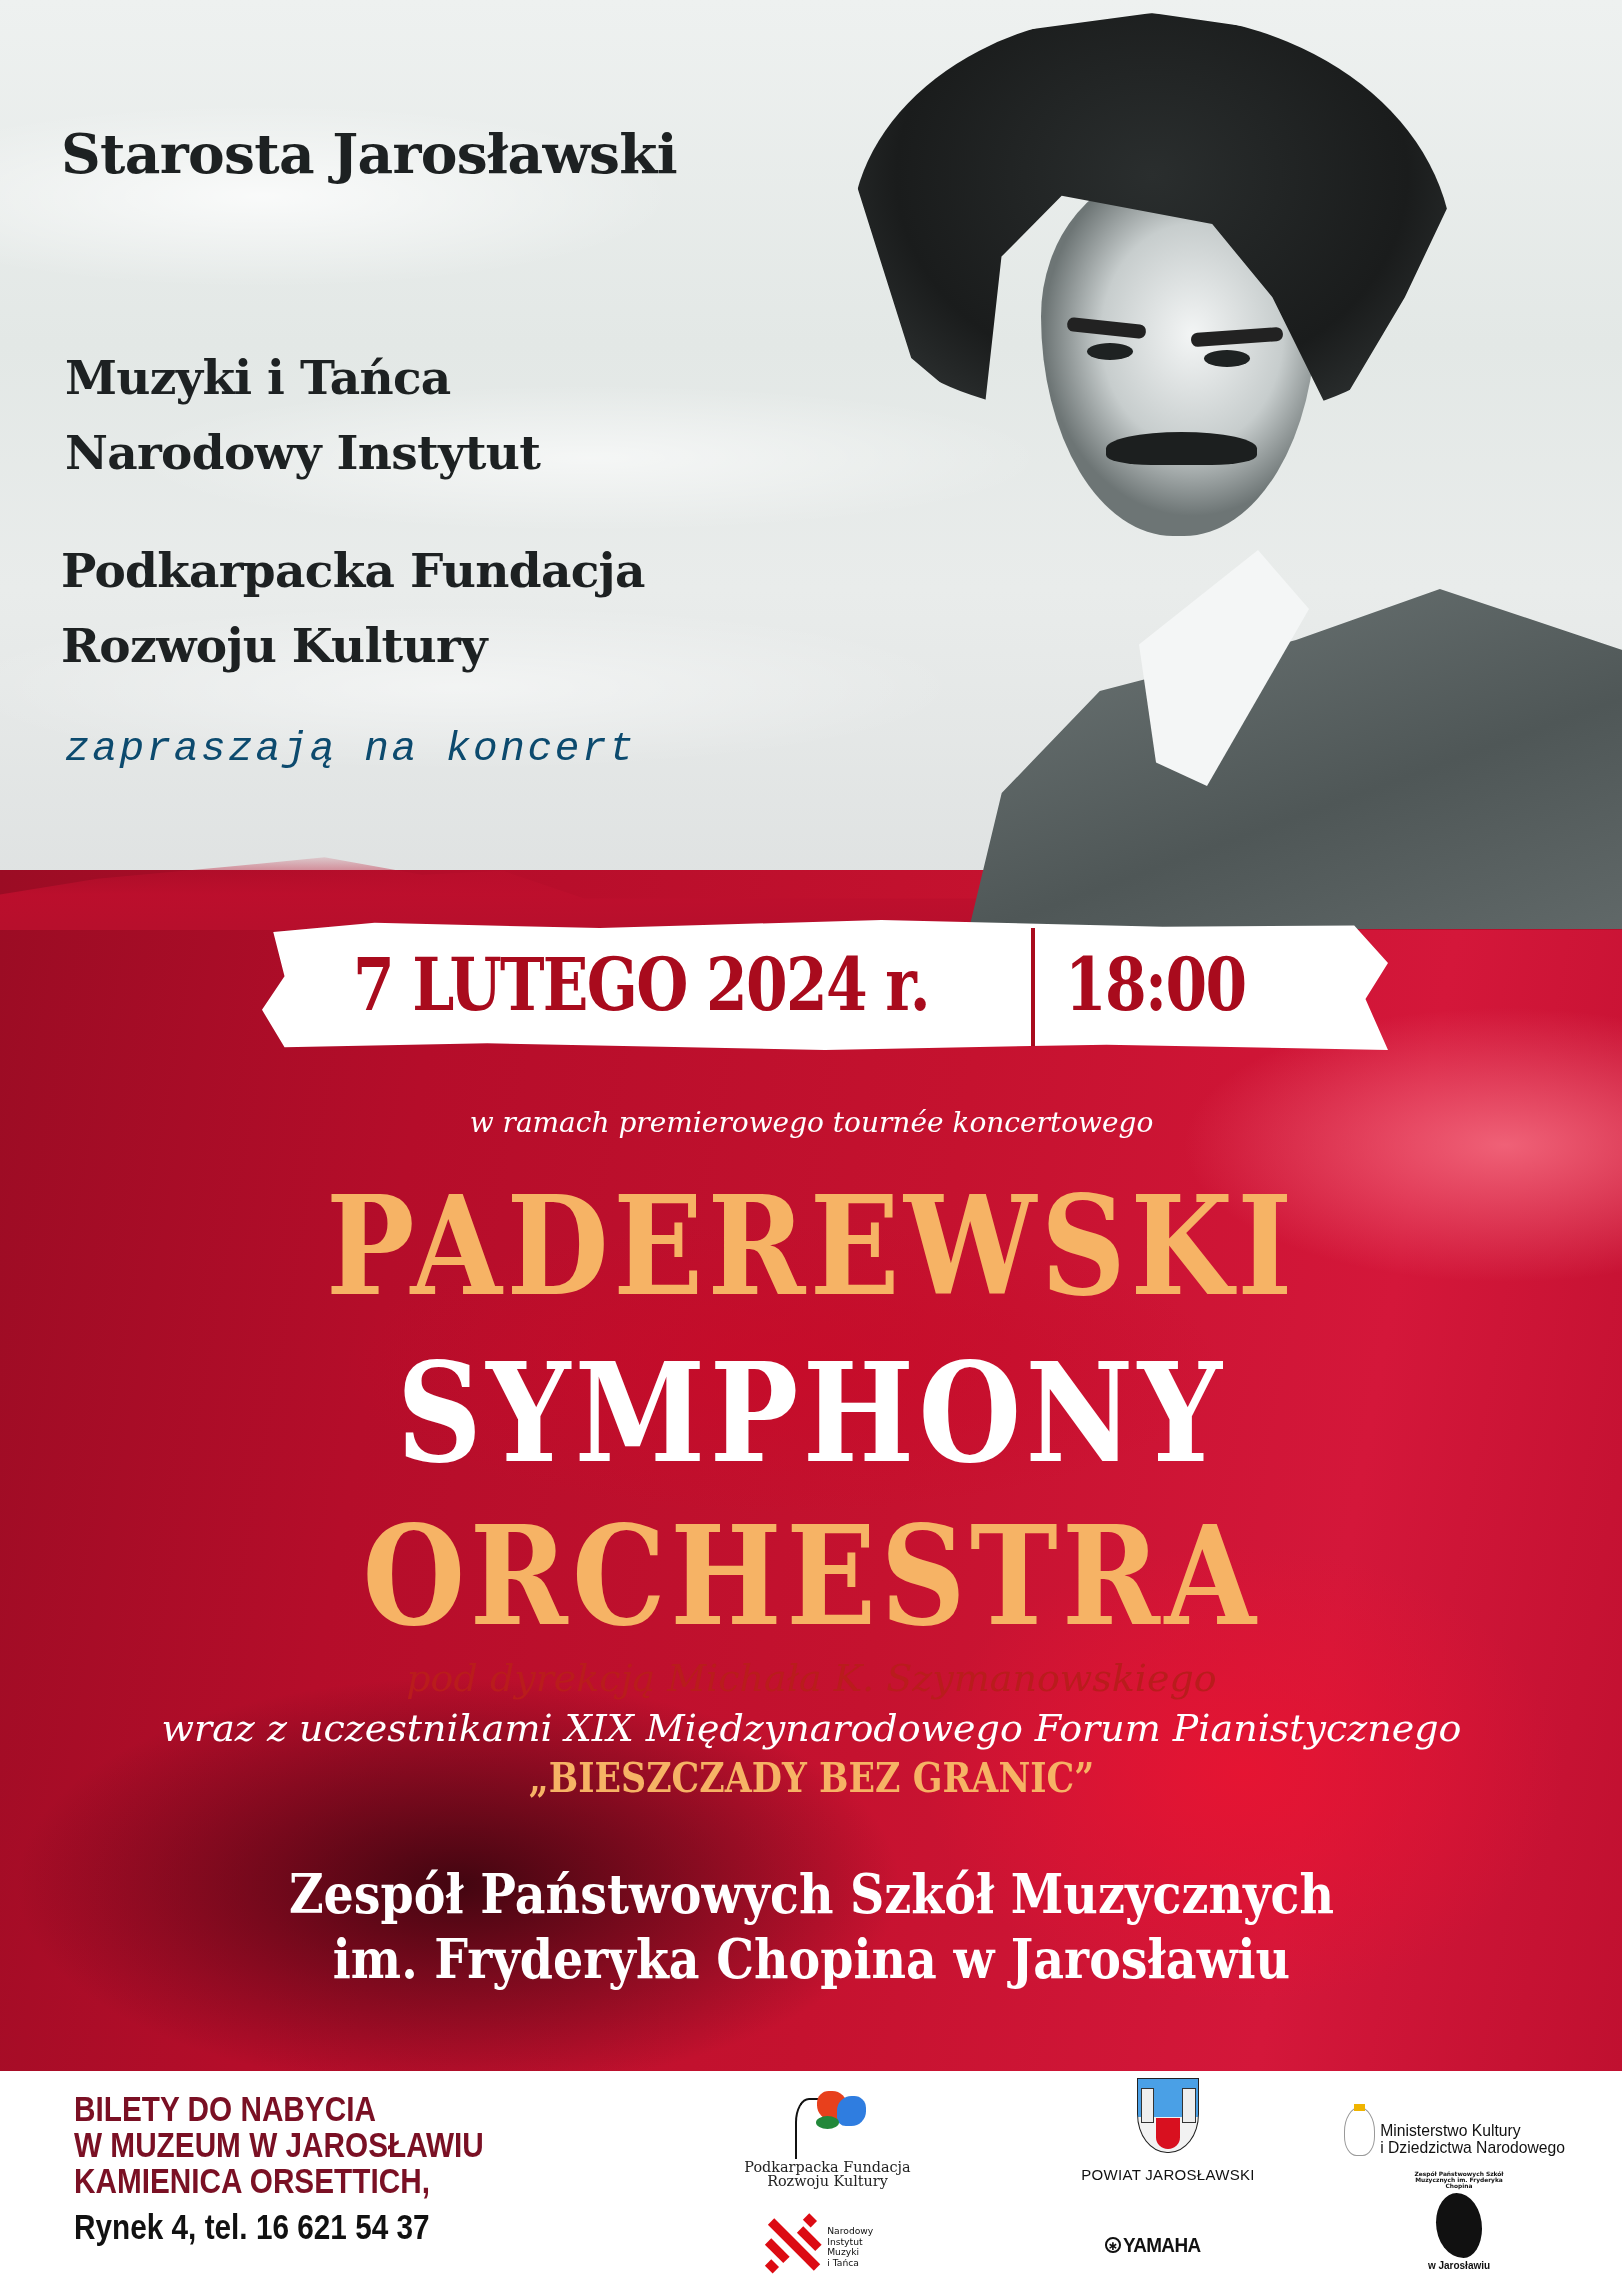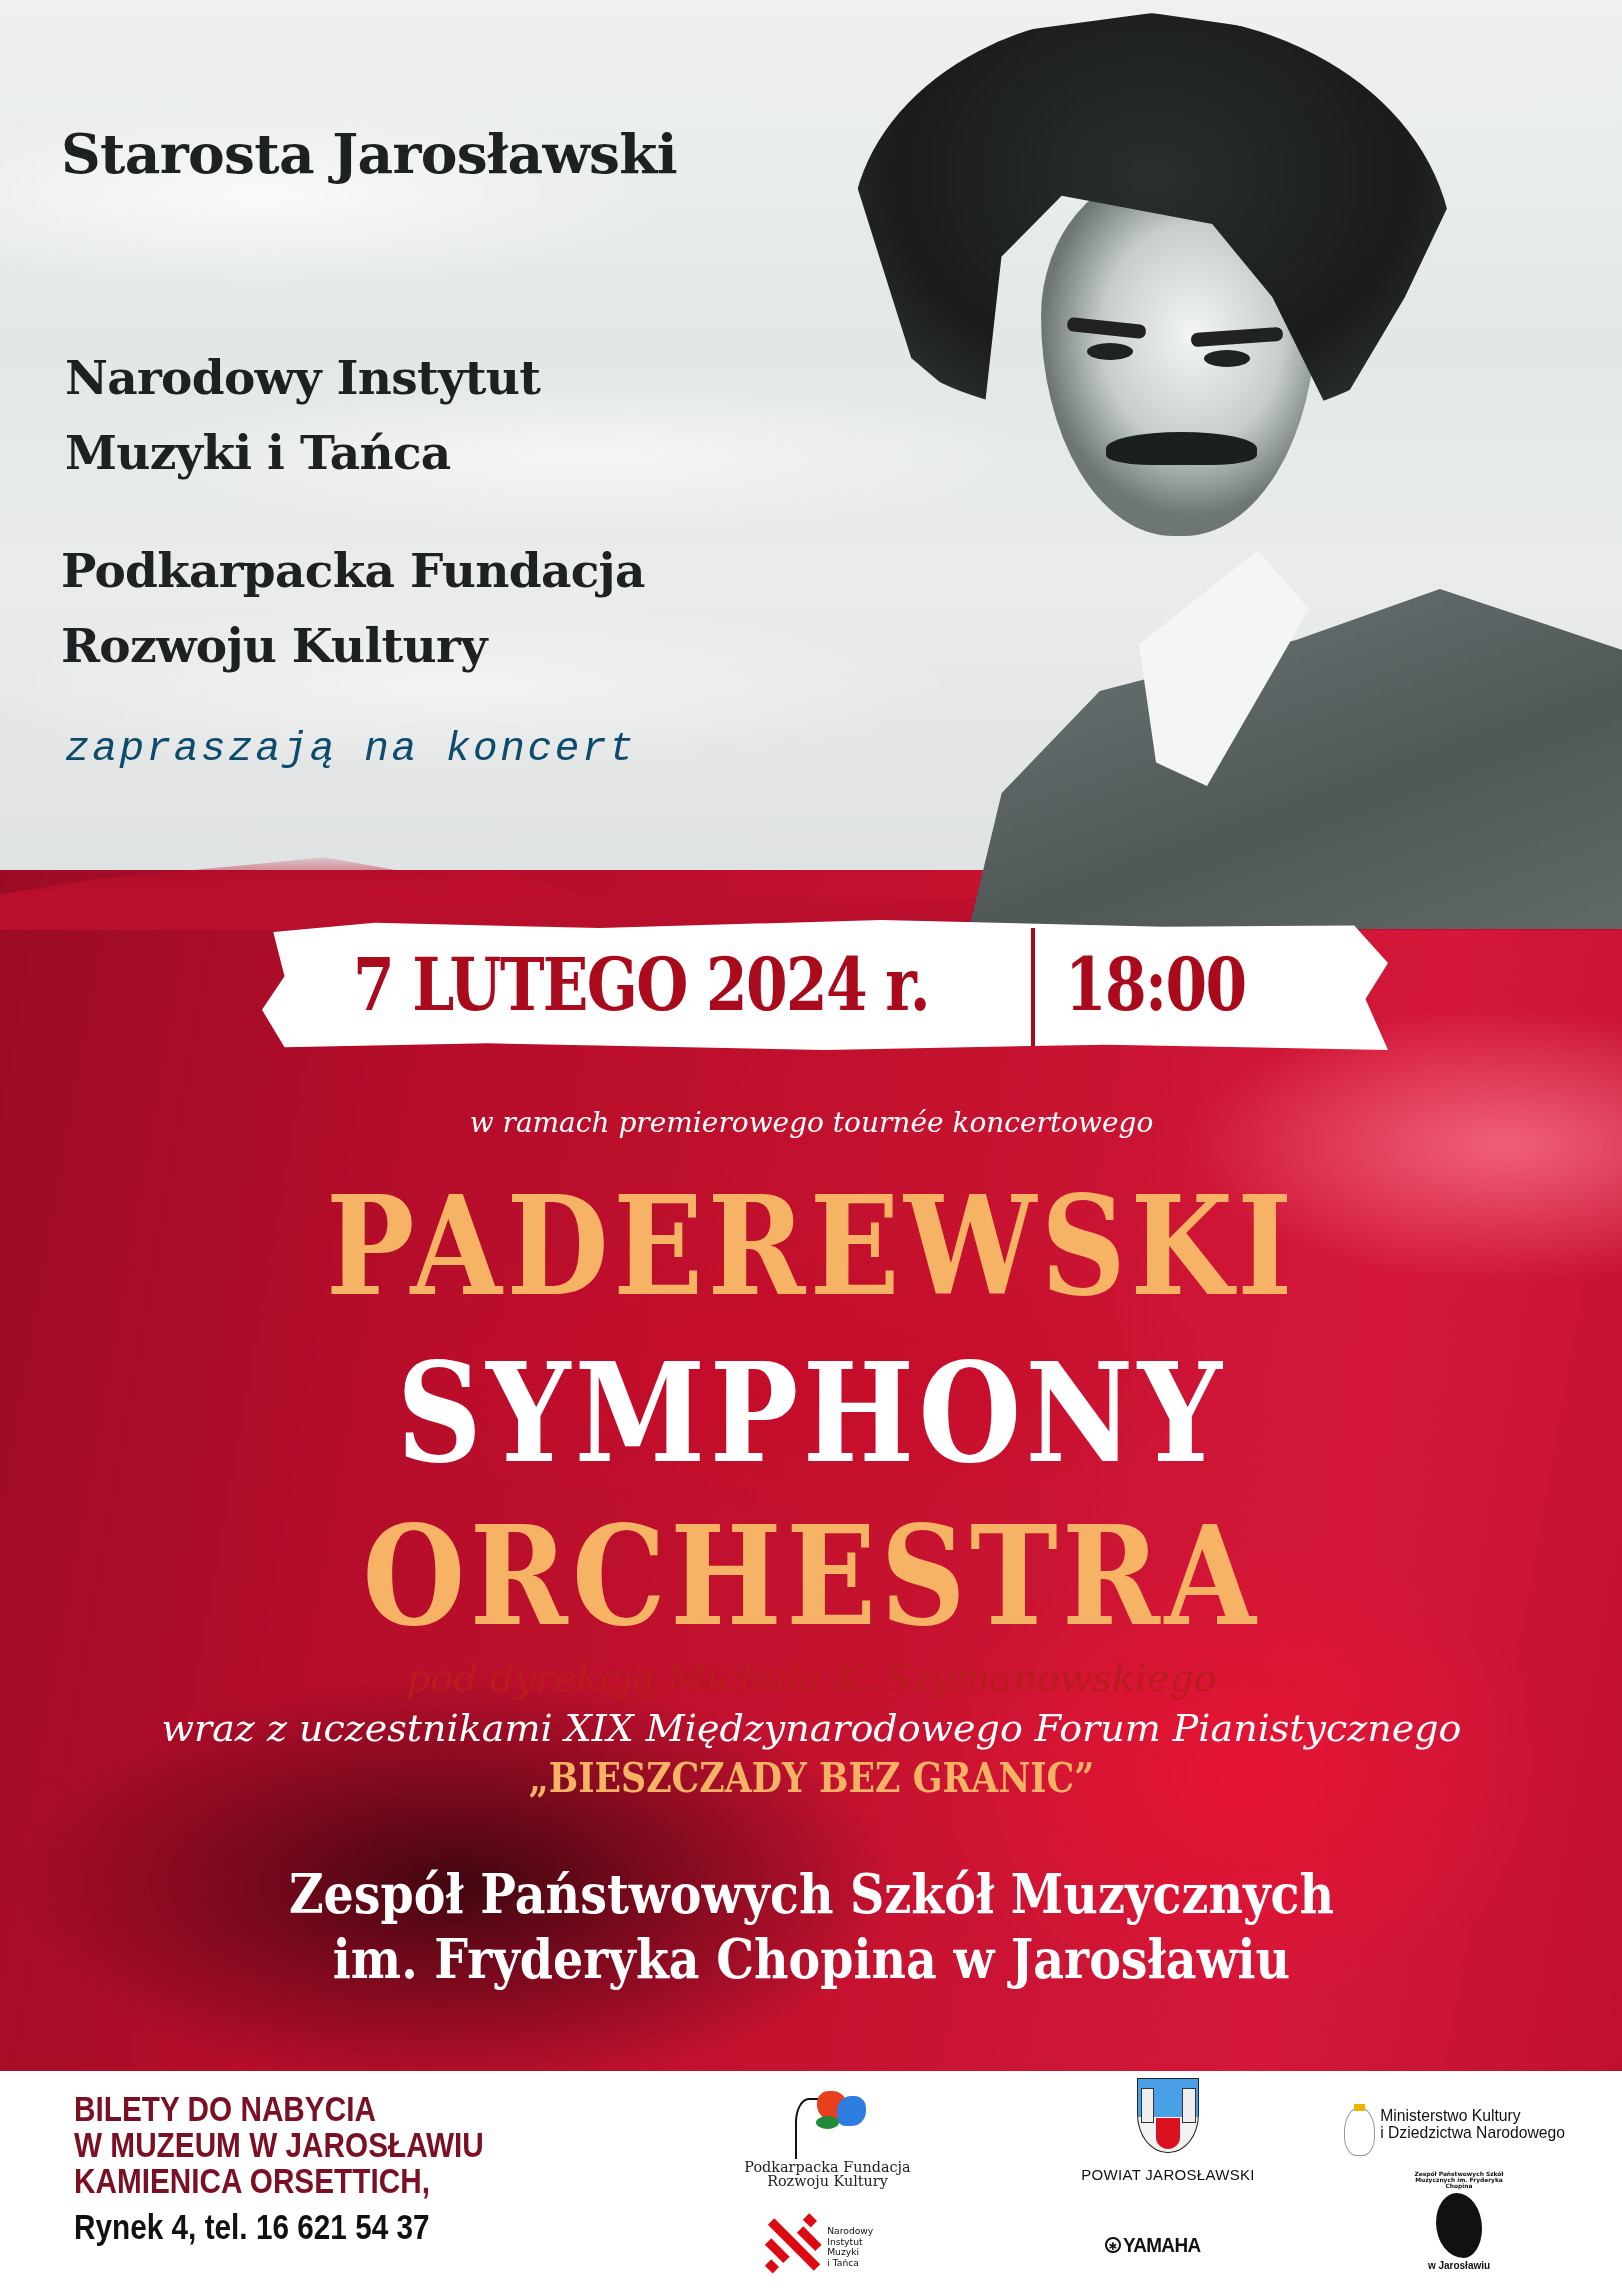--- a/index.html
+++ b/index.html
@@ -95,21 +95,21 @@
   .logo-powiat { left:1073px; top:2078px; width:190px; text-align:center; }
   .logo-powiat .shield { width:60px; height:73px; margin:0 auto; border:1.3px solid #222; border-radius:0 0 30px 30px / 0 0 39px 39px; background:linear-gradient(180deg, #4aa0e6 0 52%, #f2f2f2 52% 100%); position:relative; overflow:hidden; }
   .logo-powiat .shield .eagle { position:absolute; left:18.3px; top:39px; width:23.6px; height:31px; background:#d8101f; border-radius:0 0 11.8px 11.8px; }
   .logo-powiat .shield .tower { position:absolute; top:9.2px; width:11.8px; height:33px; background:#eee; border:0.7px solid #333; }
   .logo-powiat .txt { font-family:"Liberation Sans", sans-serif; font-size:15px; color:#111; margin-top:13px; letter-spacing:0.3px; }
 
   .logo-yamaha { left:1105px; top:2233px; display:flex; align-items:center; gap:2.6px; }
   .logo-yamaha .emb { width:15.7px; height:15.7px; border:2px solid #111; border-radius:50%; font-size:10.5px; line-height:14.4px; text-align:center; color:#111; box-sizing:border-box; }
   .logo-yamaha .txt { font-family:"Liberation Sans", sans-serif; font-weight:bold; font-size:21px; color:#111; transform:scaleX(0.9); transform-origin:left; letter-spacing:-0.7px; }
 
-  .logo-mkidn { left:1332px; top:2107px; display:flex; align-items:flex-start; gap:5.2px;padding-left:12px; }
+  .logo-mkidn { left:1332px; top:2107px; display:flex; align-items:flex-end; gap:5.2px;padding-left:12px; }
   .logo-mkidn .eagle { width:29px; height:47px; border-radius:50% 50% 40% 40%; border:1.3px solid #999; position:relative; background:#fff; }
   .logo-mkidn .eagle .crown { position:absolute; left:9.2px; top:-3.9px; width:10.5px; height:6.5px; background:#f0b400; }
   .logo-mkidn .txt { font-family:"Liberation Sans", sans-serif; font-size:15.7px; line-height:17px; color:#111; }
 
   .logo-zpsm { left:1413px; top:2171px; width:92px; height:108px; text-align:center; }
   .logo-zpsm .ring { font-family:"DejaVu Sans", sans-serif; font-weight:bold; font-size:5.9px; color:#111; }
   .logo-zpsm .head { width:46px; height:65px; background:#111; margin:3.9px auto 2.6px; border-radius:45% 55% 40% 60% / 45% 55% 45% 55%; }
   .logo-zpsm .city { font-family:"Liberation Sans", sans-serif; font-weight:bold; font-size:10px; color:#111; }
 </style>
 </head>
@@ -128,22 +128,22 @@
   <div class="brow" style="left:340px;top:317px;width:92px;transform:rotate(-4deg);"></div>
   <div class="eye" style="left:236px;top:330px;"></div>
   <div class="eye" style="left:353px;top:337px;"></div>
   <div class="mustache"></div>
 </div>
 
 <div class="hdr hdr-1">
   <div>Starosta Jarosławski</div>
 </div>
 <div class="hdr hdr-2">
+  <div>Muzyki i Tańca</div>
   <div>Narodowy Instytut</div>
-  <div>Muzyki i Tańca</div>
 </div>
 <div class="hdr hdr-3">
   <div>Podkarpacka Fundacja</div>
   <div>Rozwoju Kultury</div>
 </div>
 <div class="invite">zapraszają na koncert</div>
 
 <div class="date-banner"></div>
 <div class="date-text date-left">7 LUTEGO 2024 r.</div>
 <div class="date-sep"></div>

